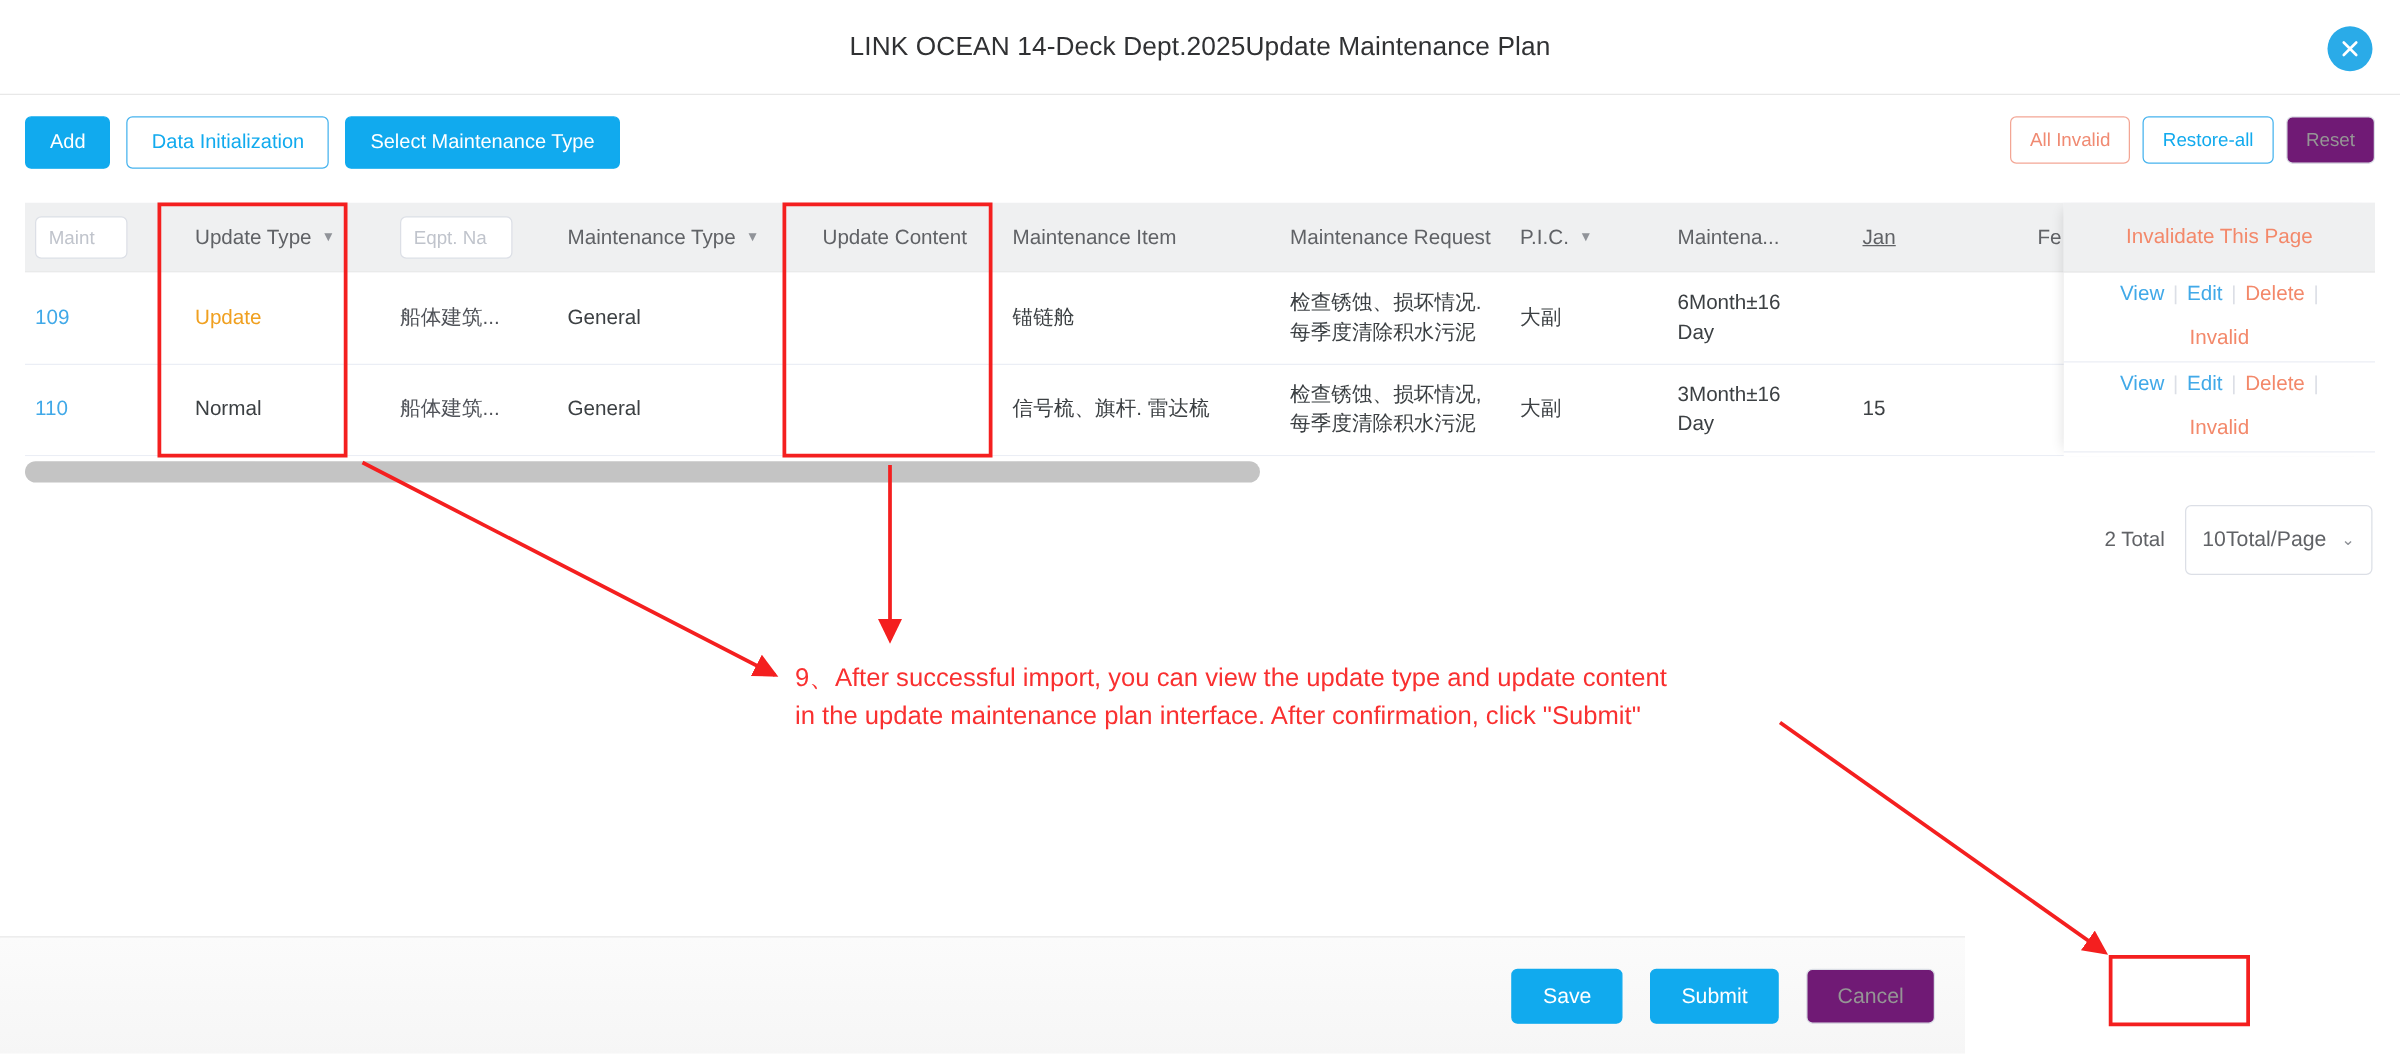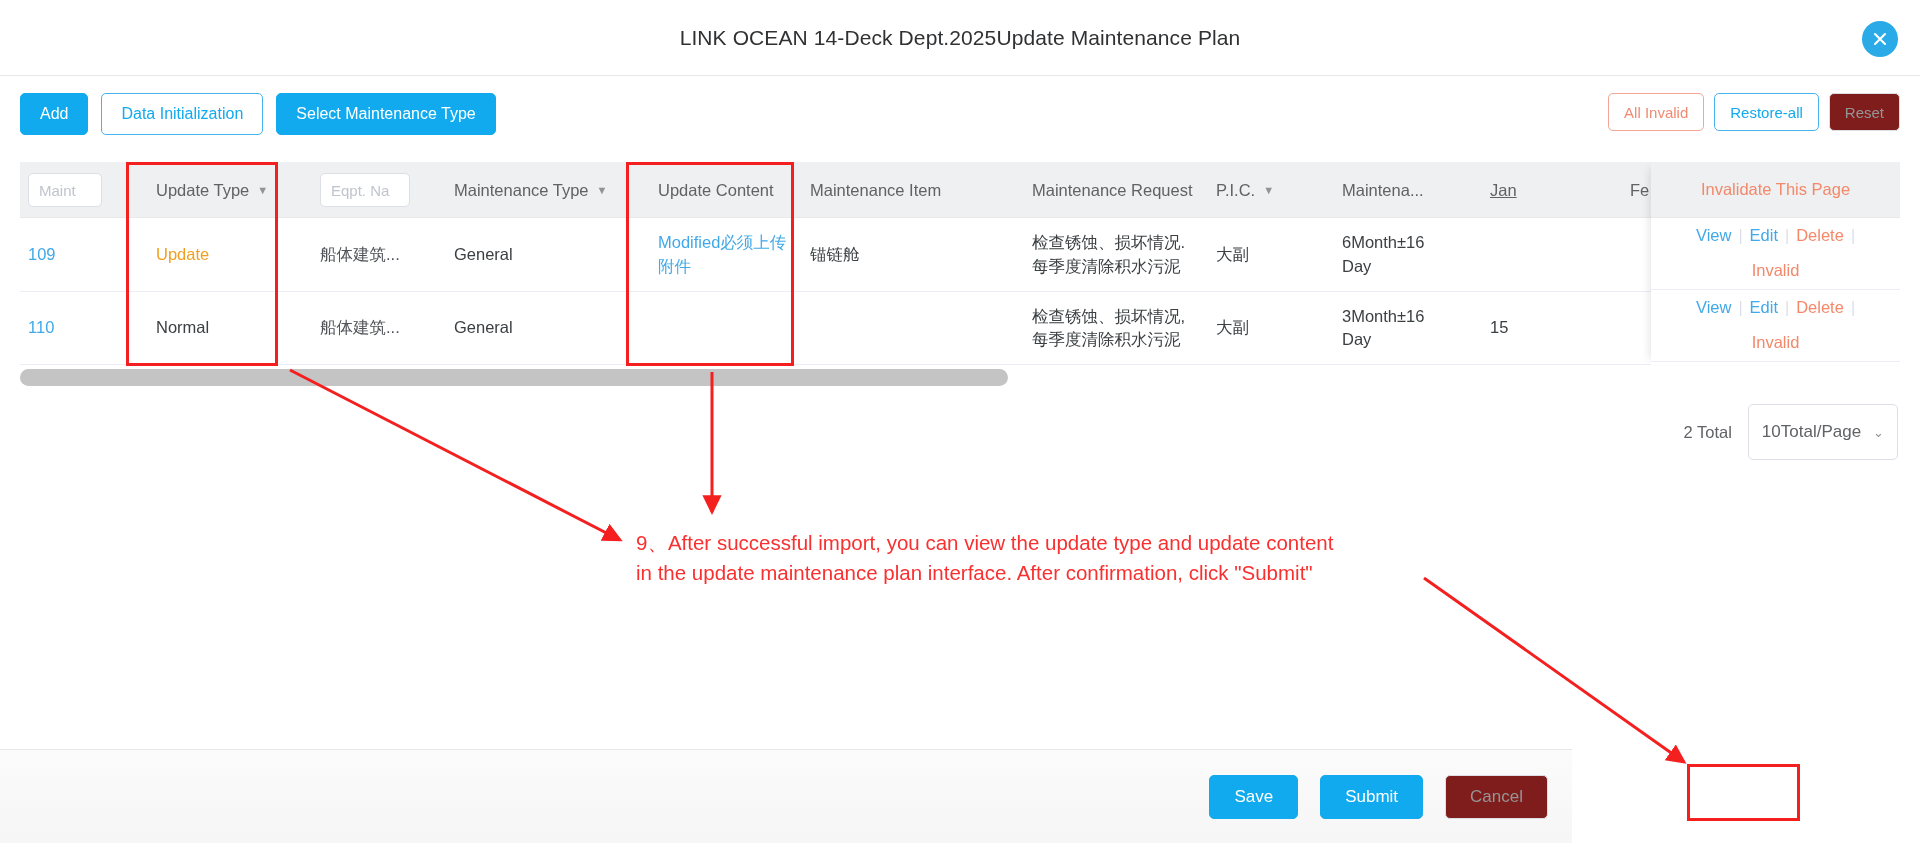--- a/index.html
+++ b/index.html
@@ -35,21 +35,21 @@
   .toolbar { position: absolute; left: 0; top: 76px; width: 1920px; height: 76px; }
   .btn {
     display: inline-flex; align-items: center; justify-content: center;
     height: 42px; padding: 0 19px; border-radius: 5px;
     font-size: 16px; cursor: pointer; white-space: nowrap;
     border: 1px solid transparent; background: #fff;
   }
   .btn-primary { background: #11aaee; color: #fff; border-color: #11aaee; }
   .btn-outline-blue { background: #fff; color: #11aaee; border-color: #46b3ee; }
   .btn-outline-red { background: #fff; color: #f08a72; border-color: #f3a695; }
-  .btn-outline-grey { background: #7f1d1d; color: #959595; border-color: #dcdfe6; }
+  .btn-outline-grey { background: #701a75; color: #959595; border-color: #dcdfe6; }
 
   .tb-left { position: absolute; left: 20px; top: 17px; display: flex; gap: 13px; }
   .tb-right { position: absolute; right: 20px; top: 17px; display: flex; gap: 10px; }
   .tb-right .btn { height: 38px; padding: 0 15px; font-size: 15px; }
 
   
   .table-wrap {
     position: absolute; left: 20px; top: 162px;
     width: 1880px; height: 203px; overflow: hidden; background: #fff;
   }
@@ -214,36 +214,36 @@
       <div class="th" style="left:1610px;">
         <span>Fe</span>
       </div>
     </div>
 
     <div class="row" style="top:56px; height:74px;">
       <div class="cell blue" style="left:8px;">109</div>
       <div class="cell orange" style="left:136px;">Update</div>
       <div class="cell grey" style="left:300px;">船体建筑...</div>
       <div class="cell" style="left:434px;">General</div>
-      <div class="cell blue" style="left:638px; width:140px; white-space:normal;">Modified必须上传附件</div>
       <div class="cell" style="left:790px; width:200px; white-space:normal;">锚链舱</div>
       <div class="cell" style="left:1012px; width:180px; white-space:pre-line;">检查锈蚀、损坏情况.
 每季度清除积水污泥</div>
       <div class="cell" style="left:1196px;">大副</div>
       <div class="cell" style="left:1322px; width:110px; white-space:normal;">6Month±16 Day</div>
       <div class="cell" style="left:1470px;"></div>
       <div class="cell" style="left:1610px;"></div>
     </div>
 
     <div class="row" style="top:130px; height:73px;">
       <div class="cell blue" style="left:8px;">110</div>
       <div class="cell" style="left:136px;">Normal</div>
       <div class="cell grey" style="left:300px;">船体建筑...</div>
       <div class="cell" style="left:434px;">General</div>
       <div class="cell blue" style="left:638px; width:140px; white-space:normal;"></div>
+      <div class="cell" style="left:790px; width:210px; white-space:normal;">信号梳、旗杆. 雷达梳</div>
       <div class="cell" style="left:1012px; width:180px; white-space:pre-line;">检查锈蚀、损坏情况,
 每季度清除积水污泥</div>
       <div class="cell" style="left:1196px;">大副</div>
       <div class="cell" style="left:1322px; width:110px; white-space:normal;">3Month±16 Day</div>
       <div class="cell" style="left:1470px;">15</div>
       <div class="cell" style="left:1610px;"></div>
     </div>
 
     <div class="fixed-col">
       <div class="fixed-col-head">Invalidate This Page</div>

